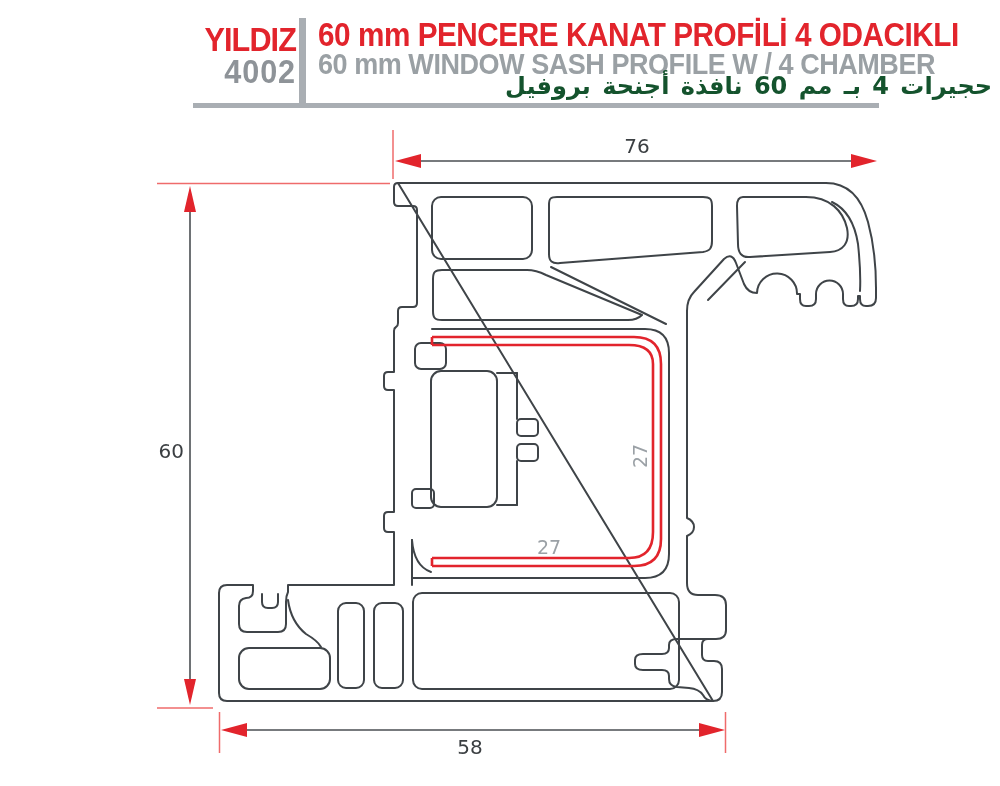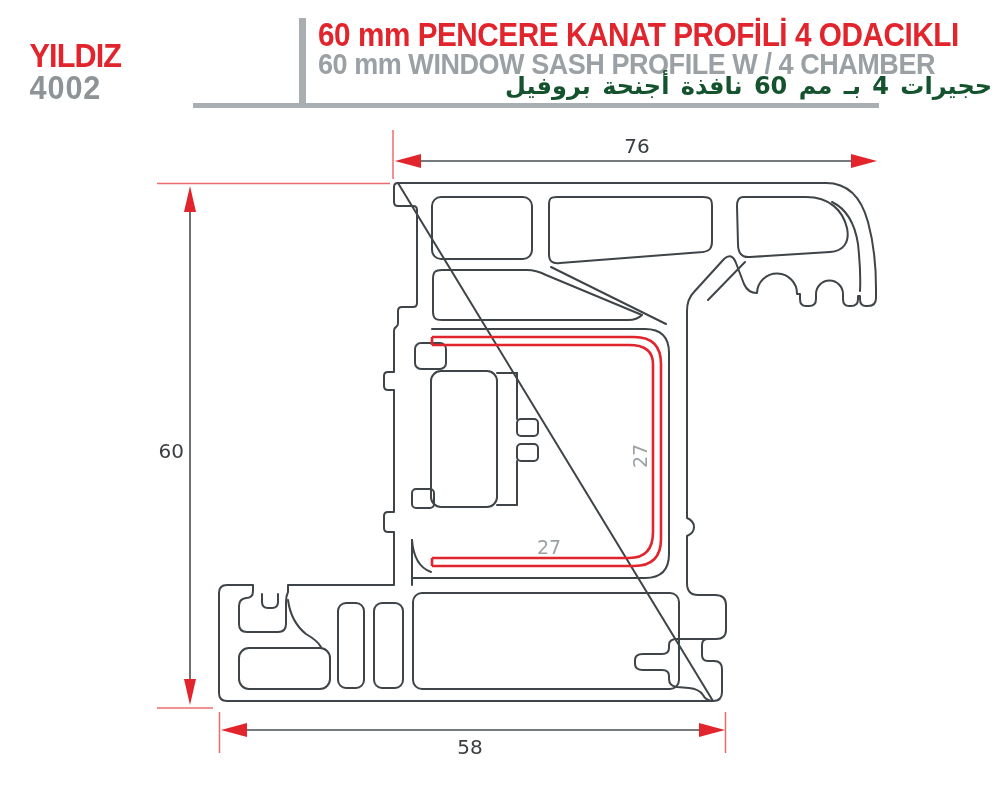--- a/index.html
+++ b/index.html
@@ -1,21 +1,21 @@
 <!DOCTYPE html>
 <html><head>
 <meta charset="utf-8">
 <style>
   html,body{margin:0;padding:0;}
   body{
     width:1000px;height:786px;position:relative;background:#ffffff;
     overflow:hidden;font-family:"Liberation Sans",sans-serif;
   }
   
-  .logo{position:absolute;left:0;top:22px;width:296px;text-align:left;line-height:1;margin-top:16px;}
+  .logo{position:absolute;left:0;top:22px;width:296px;text-align:right;line-height:1;}
   .logo .brand{
     color:#e2242c;font-weight:bold;font-size:34px;letter-spacing:-1px;
     transform:scaleX(.9);transform-origin:100% 50%;display:block;
   }
   .logo .model{
     color:#8e9398;font-weight:bold;font-size:34px;letter-spacing:1px;
     transform:scaleX(.9);transform-origin:100% 50%;display:block;margin-top:-2px;
   }
   .hdr-divider{position:absolute;left:299px;top:18px;width:7px;height:88px;background:#a9aeb3;}
   .hdr-rule{position:absolute;left:193px;top:103px;width:686px;height:5px;background:#a9aeb3;}

